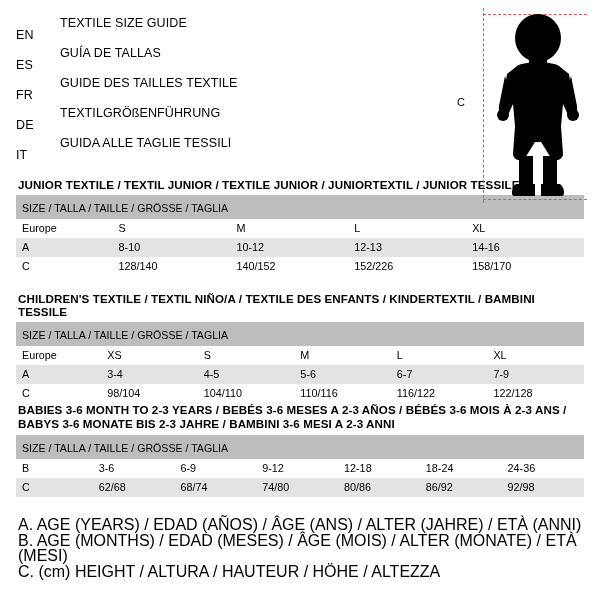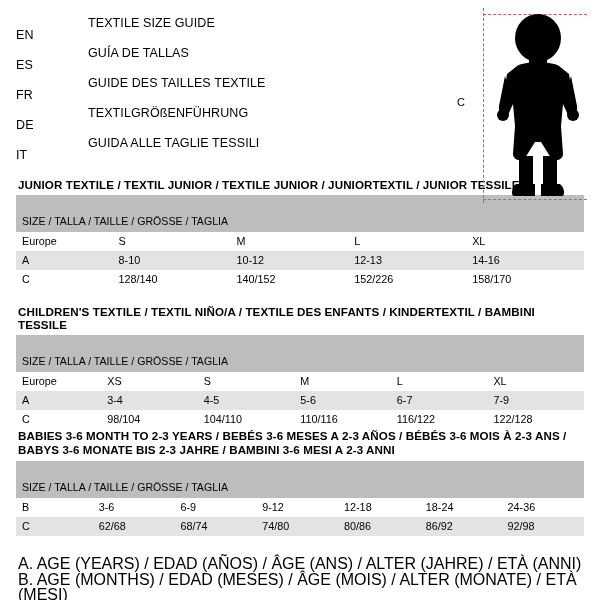--- a/index.html
+++ b/index.html
@@ -39,21 +39,20 @@
     font-size: 12.5px;
     letter-spacing: 0.1px;
   }
   .lang-code {
     width: 44px;
     flex: 0 0 44px;
     margin-top: 12px;
   }
   .lang-title {
     flex: 1 1 auto;
-    margin-left: 28px;
   }
 
   
   .figure-wrap {
     position: absolute;
     left: 445px;
     top: 8px;
     width: 145px;
     height: 195px;
   }
@@ -109,21 +108,21 @@
     table-layout: fixed;
   }
   table.size td {
     padding: 3px 0 3px 6px;
     vertical-align: middle;
     line-height: 13px;
   }
   tr.hdr td {
     background: #bdbdbd;
     font-size: 10.6px;
-    padding-top: 20px;
+    padding-top: 7px;
     padding-bottom: 4px;
   }
   tr.shaded td {
     background: #e3e3e3;
   }
   tr.plain td {
     background: #ffffff;
   }
   .s1 { margin-top: 14px; }
   .s2 { margin-top: 16px; }
@@ -321,15 +320,16 @@
           <td>86/92</td>
           <td>92/98</td>
         </tr>
       </tbody>
     </table>
   </div>
 
   <div class="legend">
     <div>A. AGE (YEARS) / EDAD (AÑOS) / ÂGE (ANS) / ALTER (JAHRE) / ETÀ (ANNI)</div>
     <div>B. AGE (MONTHS) / EDAD (MESES) / ÂGE (MOIS) / ALTER (MONATE) / ETÀ (MESI)</div>
+    <div>C. (cm) HEIGHT / ALTURA / HAUTEUR / HÖHE / ALTEZZA</div>
   </div>
 
 </div>
 
 </body></html>

